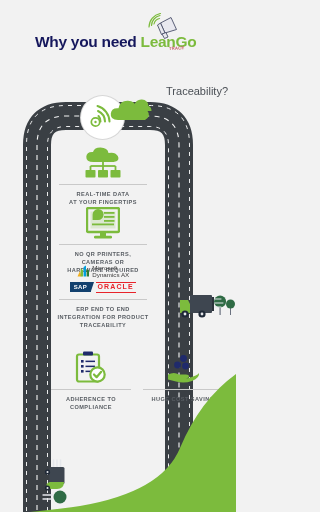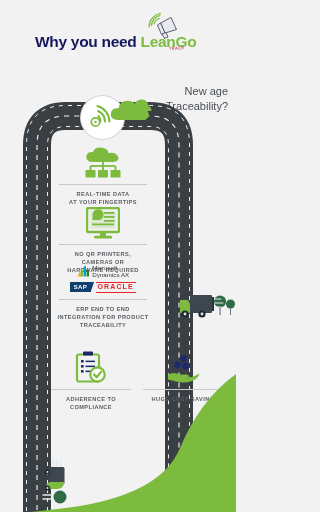--- a/index.html
+++ b/index.html
@@ -117,21 +117,20 @@
         <path d="M17 21 L21 19.5 L23 24 L19.5 25.5 Z"></path>
       </g>
     </svg>
     <div class="title">
       <span>Why you need </span><span class="brand">LeanGo</span>
     </div>
     <div class="tm">TRACE</div>
   </div>
 
   <div class="newage">
-    <div>New age</div>
     <div>Traceability?</div>
   </div>
 
   <svg class="road" viewBox="0 0 236 430">
 
     <path d="M37 430 L37 55 Q37 26 66 26 L150 26 Q179 26 179 55 L179 430" fill="none" stroke="#3a3f44" stroke-width="28"></path>
 
     <path d="M37 430 L37 55 Q37 26 66 26 L150 26 Q179 26 179 55 L179 430" fill="none" stroke="#ffffff" stroke-width="1.1" stroke-dasharray="5 5" opacity="0.95" transform="translate(0,0)"></path>
 
     <path d="M26.5 430 L26.5 55 Q26.5 15.5 66 15.5 L150 15.5 Q189.5 15.5 189.5 55 L189.5 430" fill="none" stroke="#ffffff" stroke-width="1" stroke-dasharray="4 5" opacity="0.9"></path>

